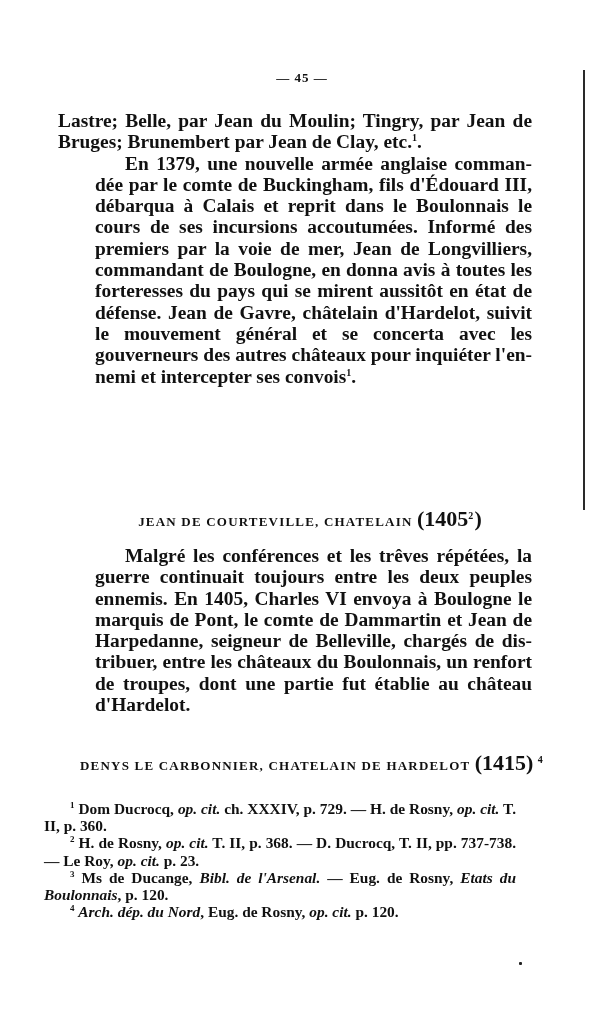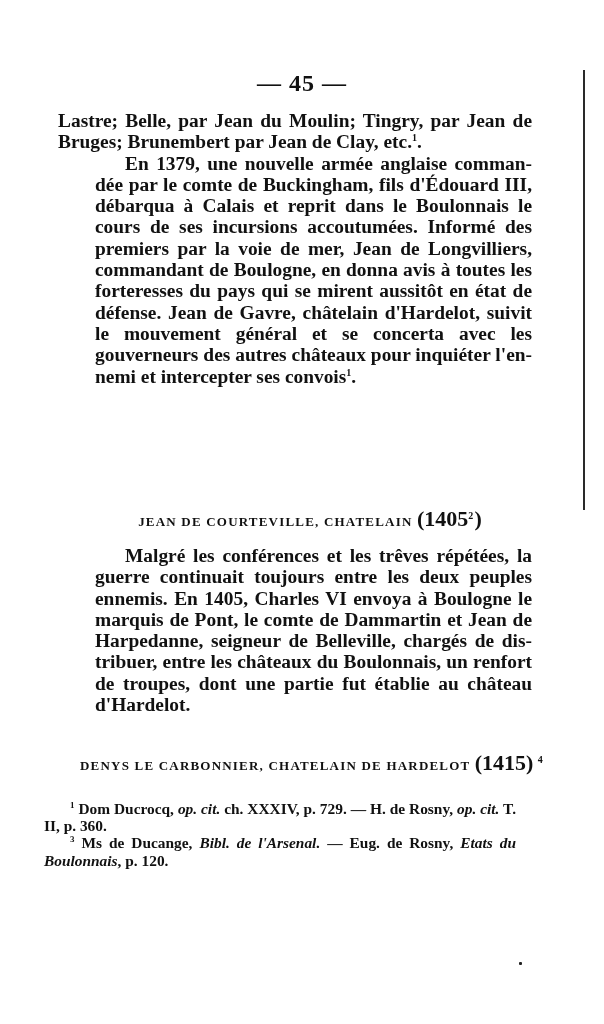--- a/index.html
+++ b/index.html
@@ -19,21 +19,21 @@
       position: absolute;
       left: 0; top: 0;
       width: 604px; height: 1024px;
     }
     .page-number {
       position: absolute;
       top: 70px;
       left: 0;
       width: 604px;
       text-align: center;
-      font-size: 24px;
+      font-size: 13px;
       font-weight: bold;
       letter-spacing: 1px;
     }
     .rule {
       position: absolute;
       left: 583px;
       top: 70px;
       width: 2px;
       height: 440px;
       background: #2a2a2a;
@@ -132,17 +132,19 @@
   </div>
 
   <div class="heading heading2">
     <span>DENYS LE CARBONNIER, CHATELAIN DE HARDELOT</span>
     <span class="yr">(1415)</span>
     <sup>4</sup>
   </div>
 
   <div class="footnotes" id="footnotes">
       <p><sup>1</sup> <span>Dom Ducrocq, </span><i>op. cit.</i><span> ch. XXXIV, p. 729. — H. de Rosny, </span><i>op. cit.</i><span> T. II, p. 360.</span></p>
+      <p><sup>2</sup> <span>H. de Rosny, </span><i>op. cit.</i><span> T. II, p. 368. — D. Ducrocq, T. II, pp. 737-738. — Le Roy, </span><i>op. cit.</i><span> p. 23.</span></p>
       <p><sup>3</sup> <span>Ms de Ducange, </span><i>Bibl. de l'Arsenal.</i><span> — Eug. de Rosny, </span><i>Etats du Boulonnais</i><span>, p. 120.</span></p>
+      <p><sup>4</sup> <i>Arch. dép. du Nord</i><span>, Eug. de Rosny, </span><i>op. cit.</i><span> p. 120.</span></p>
     </div>
 
   <div class="speck"></div>
 </div>
 
 </body></html>

